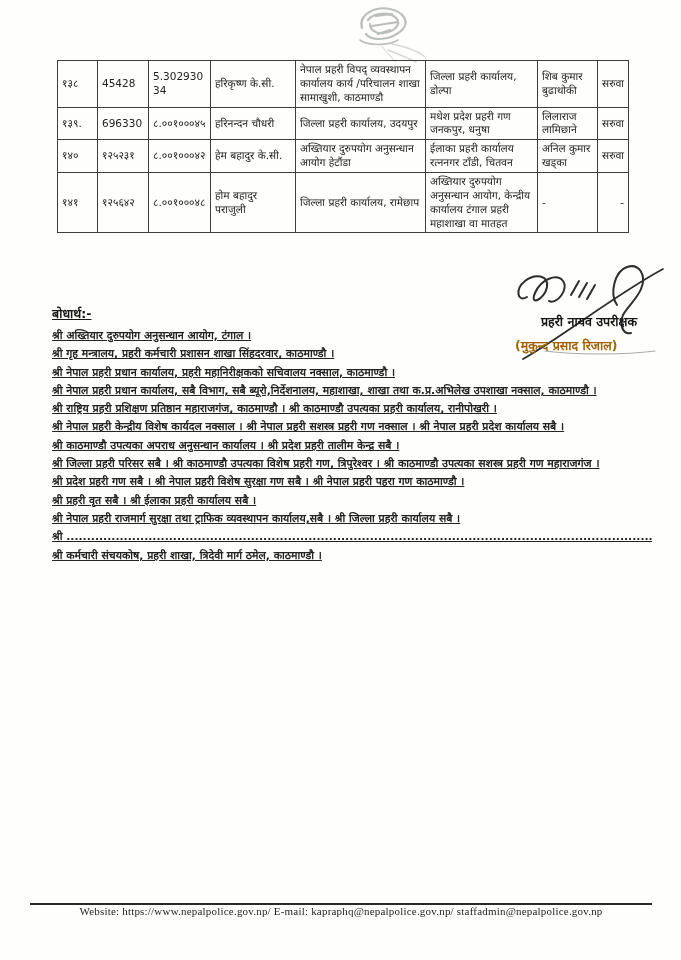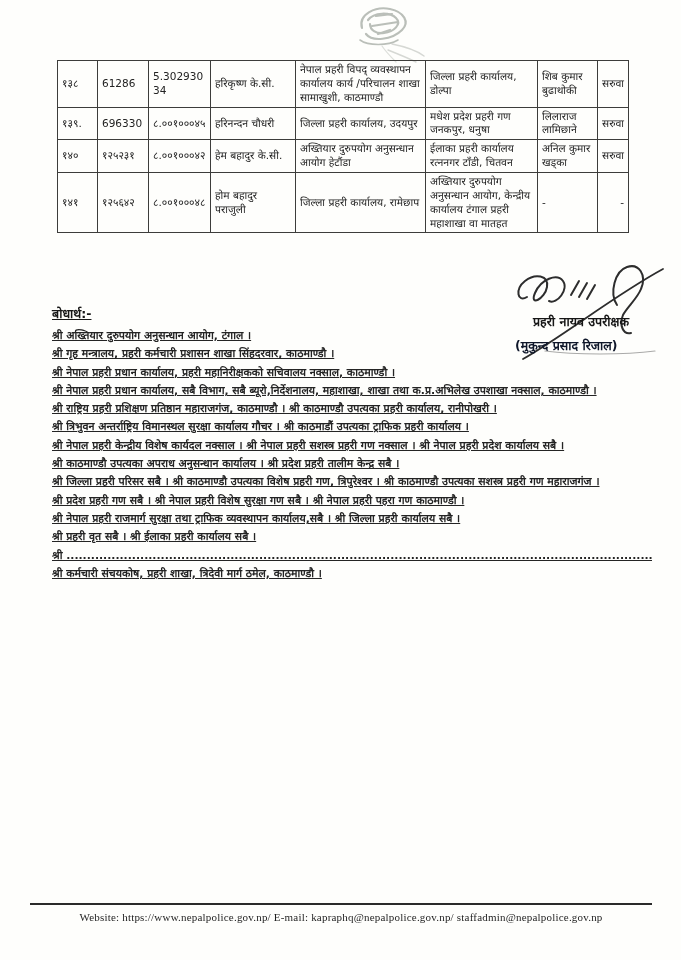--- a/index.html
+++ b/index.html
@@ -21,38 +21,38 @@
   table.transfer td {
     border:1.6px solid #3d3d3b; padding:2px 4px;
     font-size:10.5px; line-height:1.32; vertical-align:middle;
     color:#222; word-wrap:break-word;
   }
   td.c-remark { text-align:right; }
 
   
   .sig-block { position:absolute; left:505px; top:255px; width:172px; height:112px; }
   .sig-scribble { position:absolute; left:0; top:0; width:172px; height:112px; pointer-events:none; }
-  .sig-title { position:absolute; left:28px; top:58px; font-size:12.5px; font-weight:bold; color:#161616; white-space:nowrap; }
-  .sig-name  { position:absolute; left:10px; top:82px; font-size:12.5px; font-weight:bold; color:#0f172a; white-space:nowrap; }
+  .sig-title { position:absolute; left:36px; top:58px; font-size:12.5px; font-weight:bold; color:#161616; white-space:nowrap; }
+  .sig-name  { position:absolute; left:10px; top:82px; font-size:12.5px; font-weight:bold; color:#a16207; white-space:nowrap; }
 
   
   .bodhartha { position:absolute; left:52px; top:305px; width:600px; }
   .bodhartha-heading {
     font-size:12.5px; font-weight:bold; text-decoration:underline;
     margin-bottom:5px; color:#171717;
   }
   .cc-line {
     font-size:10.8px; font-weight:600; color:#242424;
     line-height:18.3px; white-space:nowrap; overflow:hidden;text-decoration:underline;
   }
 
   
   .footer {
     position:absolute; left:30px; top:903px; width:622px;
-    border-top:2.5px solid #2a2a2a; padding-top:6px;
+    border-top:2.5px solid #2a2a2a; padding-top:0;
     text-align:center; font-family:"Liberation Serif", serif;
     font-size:11px; color:#1f1f1f; letter-spacing:.2px;
   }
 </style>
 </head>
 <body>
 
 <div class="page">
 
   <svg class="stamp" viewBox="0 0 100 80">
@@ -73,21 +73,21 @@
         <col style="width:62px">
       <col style="width:85px">
         <col style="width:130px">
         <col style="width:112px">
       <col style="width:60px">
         <col style="width:31px">
     </colgroup>
     <tbody>
       <tr>
         <td>१३८</td>
-        <td>61286</td>
+        <td>45428</td>
         <td>5.30293034</td>
         <td>हरिकृष्ण के.सी.</td>
         <td>नेपाल प्रहरी विपद् व्यवस्थापन कार्यालय कार्य /परिचालन शाखा सामाखुशी, काठमाण्डौ</td>
         <td>जिल्ला प्रहरी कार्यालय, डोल्पा</td>
         <td>शिब कुमार बुढाथोकी</td>
         <td class="c-remark">सरुवा</td>
       </tr>
       <tr>
         <td>१३९.</td>
         <td>696330</td>
@@ -135,27 +135,26 @@
     <div class="sig-name">(मुकुन्द प्रसाद रिजाल)</div>
   </div>
 
   <div class="bodhartha">
     <div class="bodhartha-heading">बोधार्थ:-</div>
     <div class="cc-line">श्री अख्तियार दुरुपयोग अनुसन्धान आयोग, टंगाल ।</div>
     <div class="cc-line">श्री गृह मन्त्रालय, प्रहरी कर्मचारी प्रशासन शाखा सिंहदरवार, काठमाण्डौ ।</div>
     <div class="cc-line">श्री नेपाल प्रहरी प्रधान कार्यालय, प्रहरी महानिरीक्षकको सचिवालय नक्साल, काठमाण्डौ ।</div>
     <div class="cc-line">श्री नेपाल प्रहरी प्रधान कार्यालय, सबै विभाग, सबै ब्यूरो,निर्देशनालय, महाशाखा, शाखा तथा क.प्र.अभिलेख उपशाखा नक्साल, काठमाण्डौ ।</div>
     <div class="cc-line">श्री राष्ट्रिय प्रहरी प्रशिक्षण प्रतिष्ठान महाराजगंज, काठमाण्डौ । श्री काठमाण्डौ उपत्यका प्रहरी कार्यालय, रानीपोखरी ।</div>
-    <div class="cc-line">श्री त्रिभुवन अन्तर्राष्ट्रिय विमानस्थल सुरक्षा कार्यालय गौचर । श्री काठमाडौं उपत्यका ट्राफिक प्रहरी कार्यालय ।</div>
     <div class="cc-line">श्री नेपाल प्रहरी केन्द्रीय विशेष कार्यदल नक्साल । श्री नेपाल प्रहरी सशस्त्र प्रहरी गण नक्साल । श्री नेपाल प्रहरी प्रदेश कार्यालय सबै ।</div>
     <div class="cc-line">श्री काठमाण्डौ उपत्यका अपराध अनुसन्धान कार्यालय । श्री प्रदेश प्रहरी तालीम केन्द्र सबै ।</div>
     <div class="cc-line">श्री जिल्ला प्रहरी परिसर सबै । श्री काठमाण्डौ उपत्यका विशेष प्रहरी गण, त्रिपुरेश्वर । श्री काठमाण्डौ उपत्यका सशस्त्र प्रहरी गण महाराजगंज ।</div>
     <div class="cc-line">श्री प्रदेश प्रहरी गण सबै । श्री नेपाल प्रहरी विशेष सुरक्षा गण सबै । श्री नेपाल प्रहरी पहरा गण काठमाण्डौ ।</div>
+    <div class="cc-line">श्री प्रहरी वृत सबै । श्री ईलाका प्रहरी कार्यालय सबै ।</div>
     <div class="cc-line">श्री नेपाल प्रहरी राजमार्ग सुरक्षा तथा ट्राफिक व्यवस्थापन कार्यालय,सबै । श्री जिल्ला प्रहरी कार्यालय सबै ।</div>
-    <div class="cc-line">श्री प्रहरी वृत सबै । श्री ईलाका प्रहरी कार्यालय सबै ।</div>
     <div class="cc-line">श्री .....................................................................................................................................................................................................................................।</div>
     <div class="cc-line">श्री कर्मचारी संचयकोष, प्रहरी शाखा, त्रिदेवी मार्ग ठमेल, काठमाण्डौ ।</div>
   </div>
 
   <div class="footer">
     <span>Website: https://www.nepalpolice.gov.np/ E-mail: kapraphq@nepalpolice.gov.np/ staffadmin@nepalpolice.gov.np</span>
   </div>
 
 </div>
 

